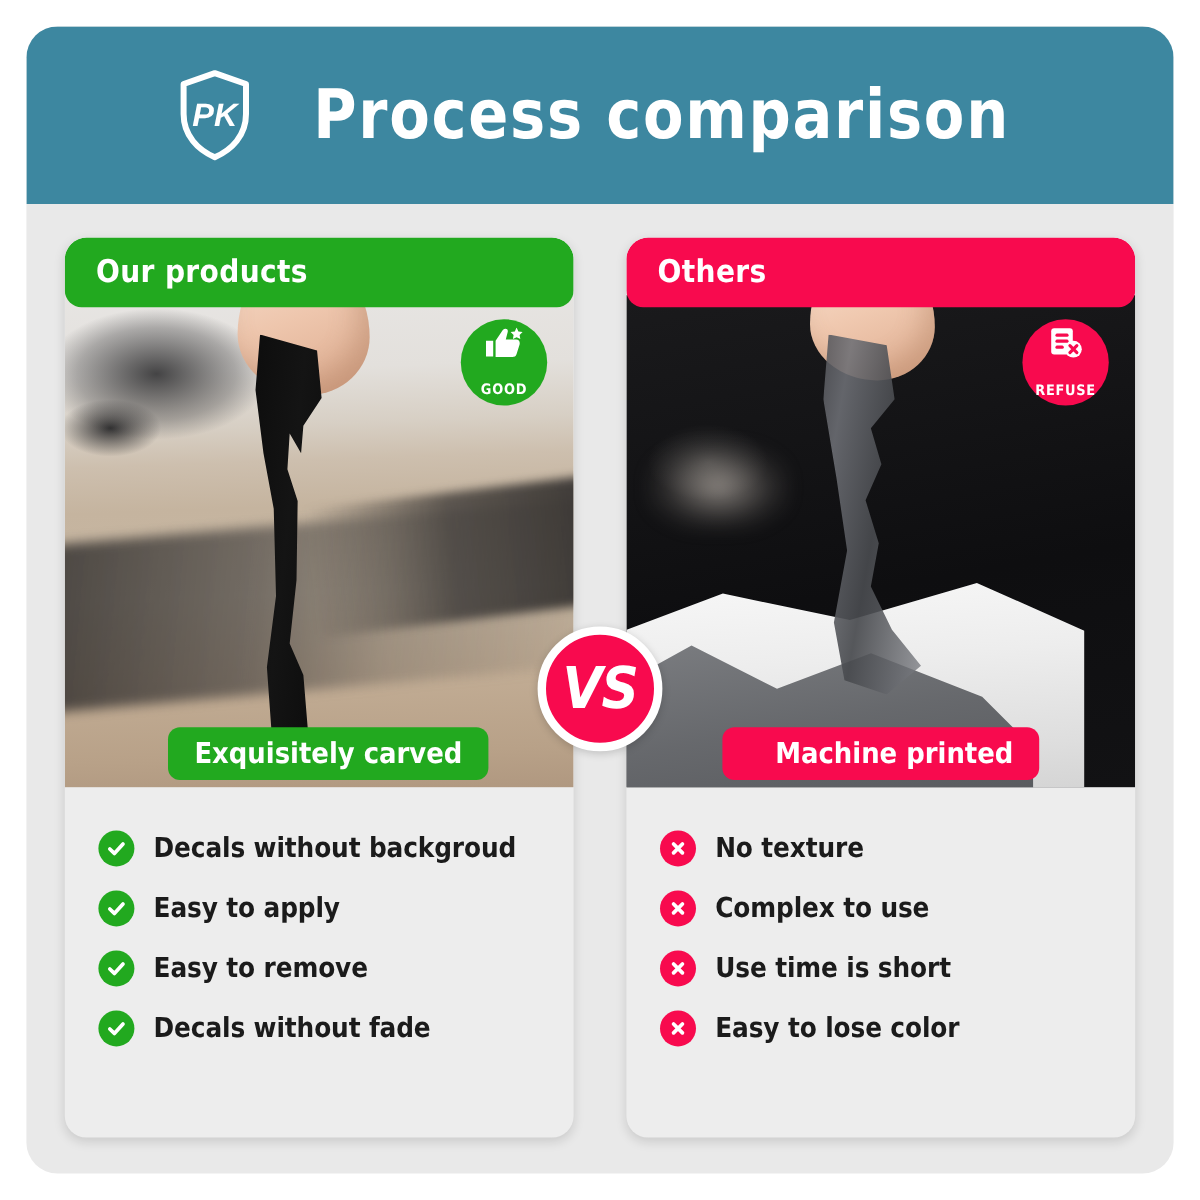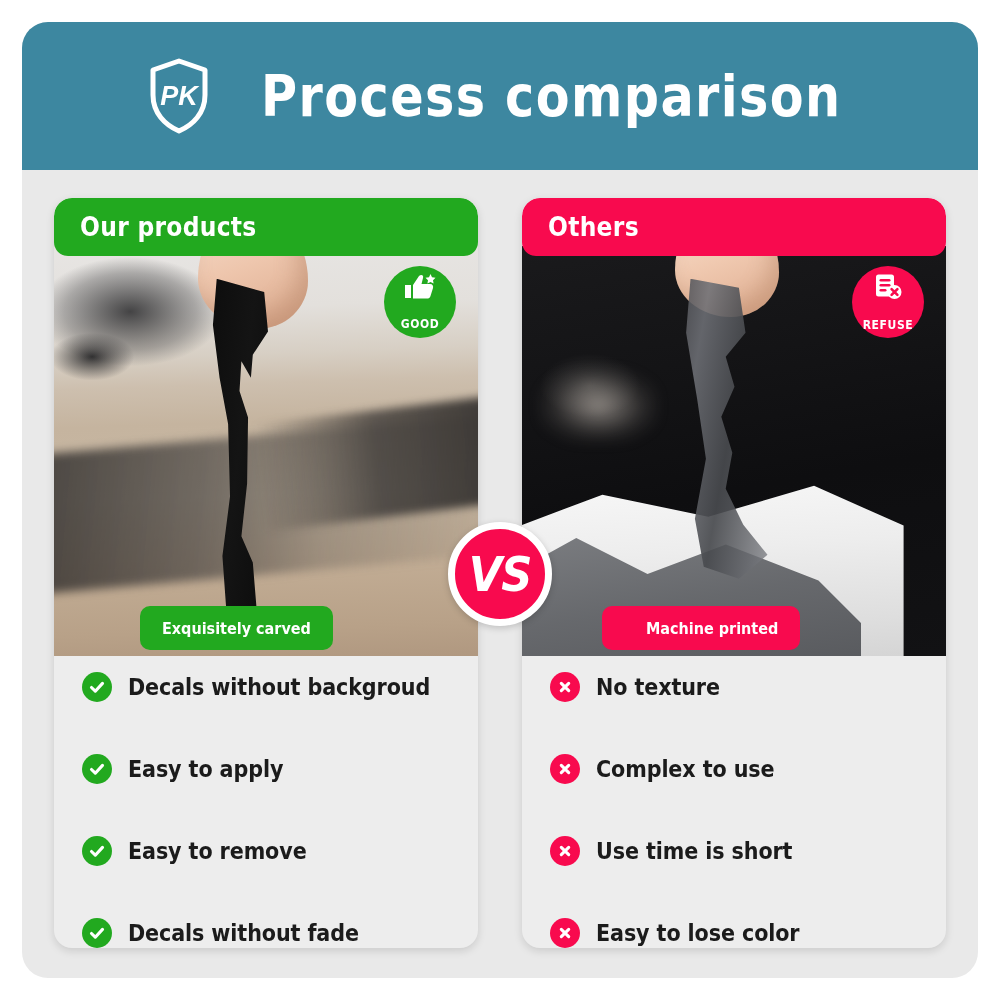--- a/index.html
+++ b/index.html
@@ -224,34 +224,33 @@
     display: flex;
     align-items: center;
     justify-content: center;
     padding: 0 22px;
     z-index: 4;
   }
   .caption.good { background: #22a91f; left: 86px; }
   .caption.bad  { background: #f80a4e; left: 80px; padding-left: 44px; }
   .caption-text {
     color: #ffffff;
-    font-size: 16px;
+    font-size: 24px;
     font-weight: bold;
     white-space: nowrap;
     font-family: "DejaVu Sans Condensed", "Liberation Sans Narrow", "Liberation Sans", sans-serif;
   }
 
   
   .features {
     flex: 1;
-    padding: 16px 0 0 28px;
+    padding: 36px 0 0 28px;
     display: flex;
     flex-direction: column;
-    gap: 36px;
-    justify-content: space-between;
+    gap: 20px;
   }
   .feature {
     display: flex;
     align-items: center;
     gap: 16px;
   }
   .feature-icon {
     width: 30px; height: 30px;
     border-radius: 50%;
     flex: 0 0 auto;

